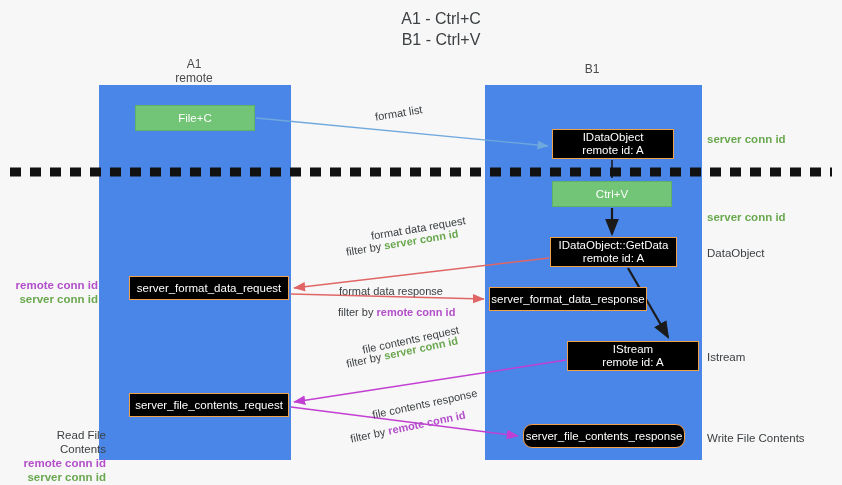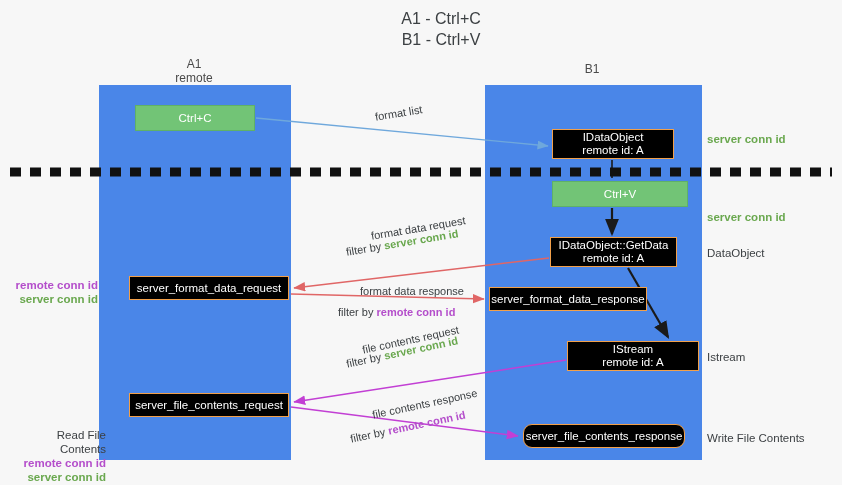--- a/index.html
+++ b/index.html
@@ -42,21 +42,21 @@
     color:#ffffff;
     font-size:11.5px;
     line-height:13px;
     border:1px solid rgba(0,0,0,.12);
   }
   .green{background:#72c476;border-color:#5fb167;}
   .orange{background:#000000;border-color:#f2a04a;}
 
   #n-ctrlc{left:135px;top:105px;width:120px;height:26px;}
   #n-dataobj{left:552px;top:129px;width:122px;height:30px;}
-  #n-ctrlv{left:552px;top:181px;width:136px;height:26px;text-align:right;}
+  #n-ctrlv{left:552px;top:181px;width:120px;height:26px;text-align:right;}
   #n-getdata{left:550px;top:237px;width:127px;height:30px;}
   #n-fmtreq{left:129px;top:276px;width:160px;height:24px;}
   #n-fmtres{left:489px;top:287px;width:158px;height:24px;}
   #n-istream{left:567px;top:341px;width:132px;height:30px;}
   #n-filereq{left:129px;top:393px;width:160px;height:24px;}
   #n-fileres{left:523px;top:424px;width:162px;height:24px;border-radius:9px;}
 
   
   .side{font-size:11.5px;line-height:14px;}
   .grn{color:#6aa84f;font-weight:bold;}
@@ -74,21 +74,21 @@
   #s-left-2 .hdr{color:#3c4043;font-weight:normal;margin-top:36px;}
 
   
   .elabel{font-size:11px;line-height:14px;color:#3c4043;white-space:nowrap;}
   .rot-a{transform:rotate(-9.5deg);transform-origin:left top;}
   .rot-b{transform:rotate(-12deg);transform-origin:left top;}
 
   #l-formatlist{left:374px;top:110px;}
   #l-fdr{left:370px;top:229px;}
   #l-fdr2{left:345px;top:245px;}
-  #l-fdres{left:360px;top:284px;text-align:center;}
+  #l-fdres{left:339px;top:284px;text-align:center;}
   #l-fdres2{left:338px;top:305px;}
   #l-fcr{left:361px;top:343px;}
   #l-fcr2{left:345px;top:357px;}
   #l-fcres{left:371px;top:408px;}
   #l-fcres2{left:349px;top:432px;}
 
   svg.layer{position:absolute;left:0;top:0;width:842px;height:485px;pointer-events:none;}
 </style>
 </head>
 <body>
@@ -142,21 +142,21 @@
     <line x1="566" y1="360" x2="294" y2="402" stroke="#c23fd4" stroke-width="1.5" marker-end="url(#ah-mag)"></line>
 
     <line x1="291" y1="407" x2="518" y2="436" stroke="#c23fd4" stroke-width="1.5" marker-end="url(#ah-mag)"></line>
   </svg>
 
   <svg class="layer">
     <line x1="10" y1="172" x2="832" y2="172" stroke="#111111" stroke-width="9" stroke-dasharray="11 9" stroke-linecap="butt"></line>
   </svg>
 
   <div class="abs node green" id="n-ctrlc">
-    <span>Ctrl+C</span>
+    <span>File+C</span>
   </div>
 
   <div class="abs node orange" id="n-dataobj">
     <span>
       <span>IDataObject</span><br>
       <span>remote id: A</span>
     </span>
   </div>
 
   <div class="abs node green" id="n-ctrlv">

